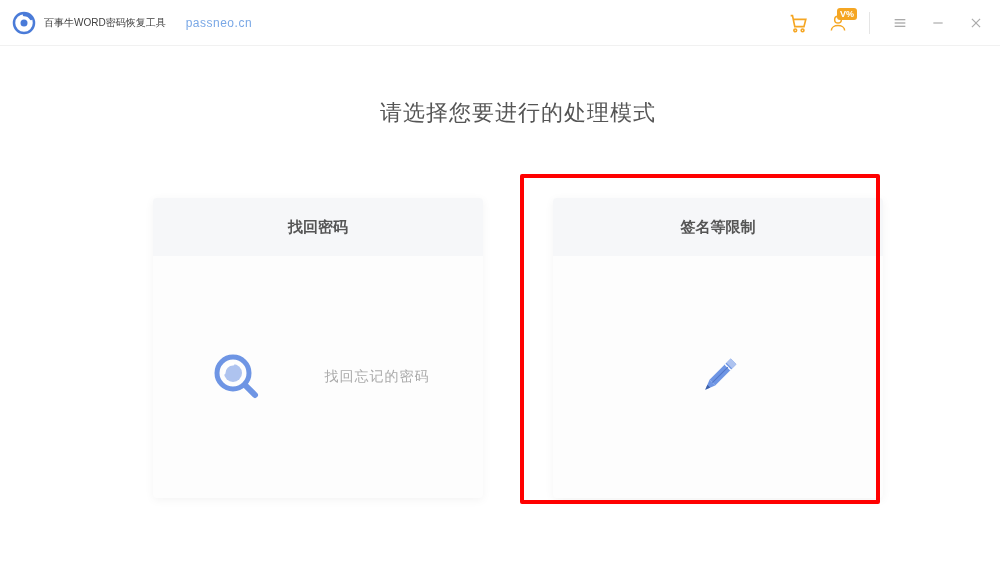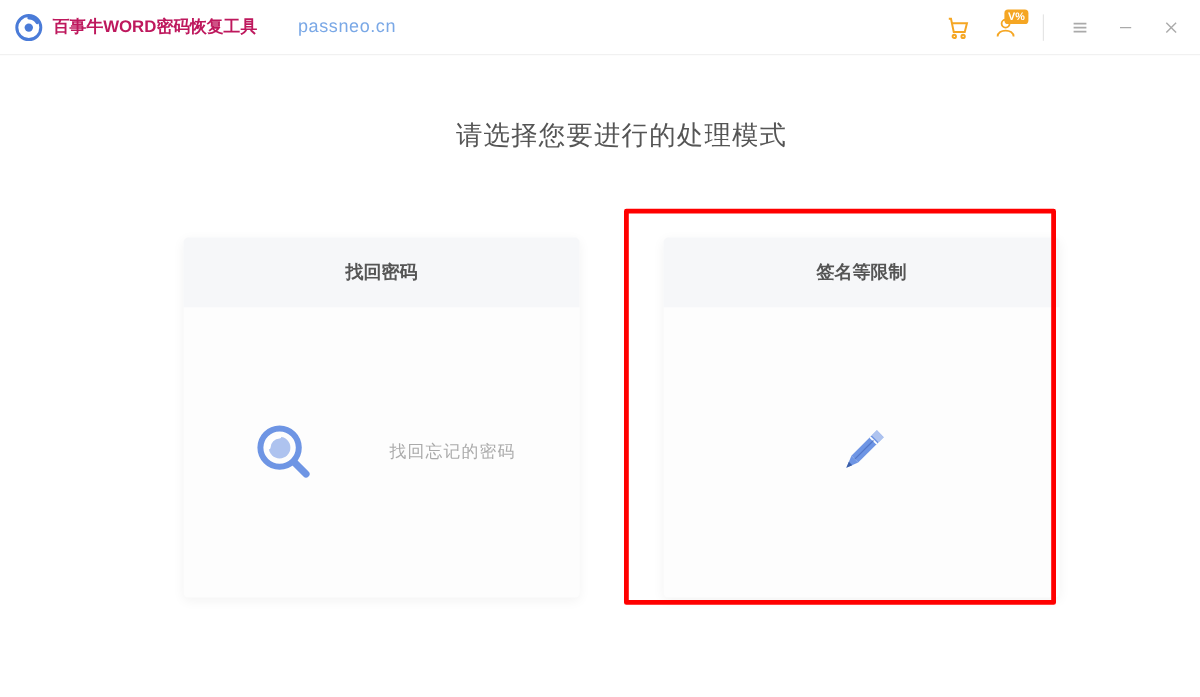--- a/index.html
+++ b/index.html
@@ -24,28 +24,28 @@
     gap: 8px;
   }
   .logo-icon {
     width: 24px;
     height: 24px;
     display: flex;
     align-items: center;
     justify-content: center;
   }
   .app-title {
-    color: #be185d;
-    font-size: 14px;
-    font-weight: 700;
+    color: #404040;
+    font-size: 10px;
+    font-weight: 400;
   }
   .domain-text {
     color: #7aa8e6;
-    font-size: 15px;
-    margin-left: 26px;
+    font-size: 12px;
+    margin-left: 12px;
     letter-spacing: 0.5px;
   }
   .titlebar-right {
     margin-left: auto;
     display: flex;
     align-items: center;
     gap: 14px;
   }
   .tb-icon {
     width: 26px;

